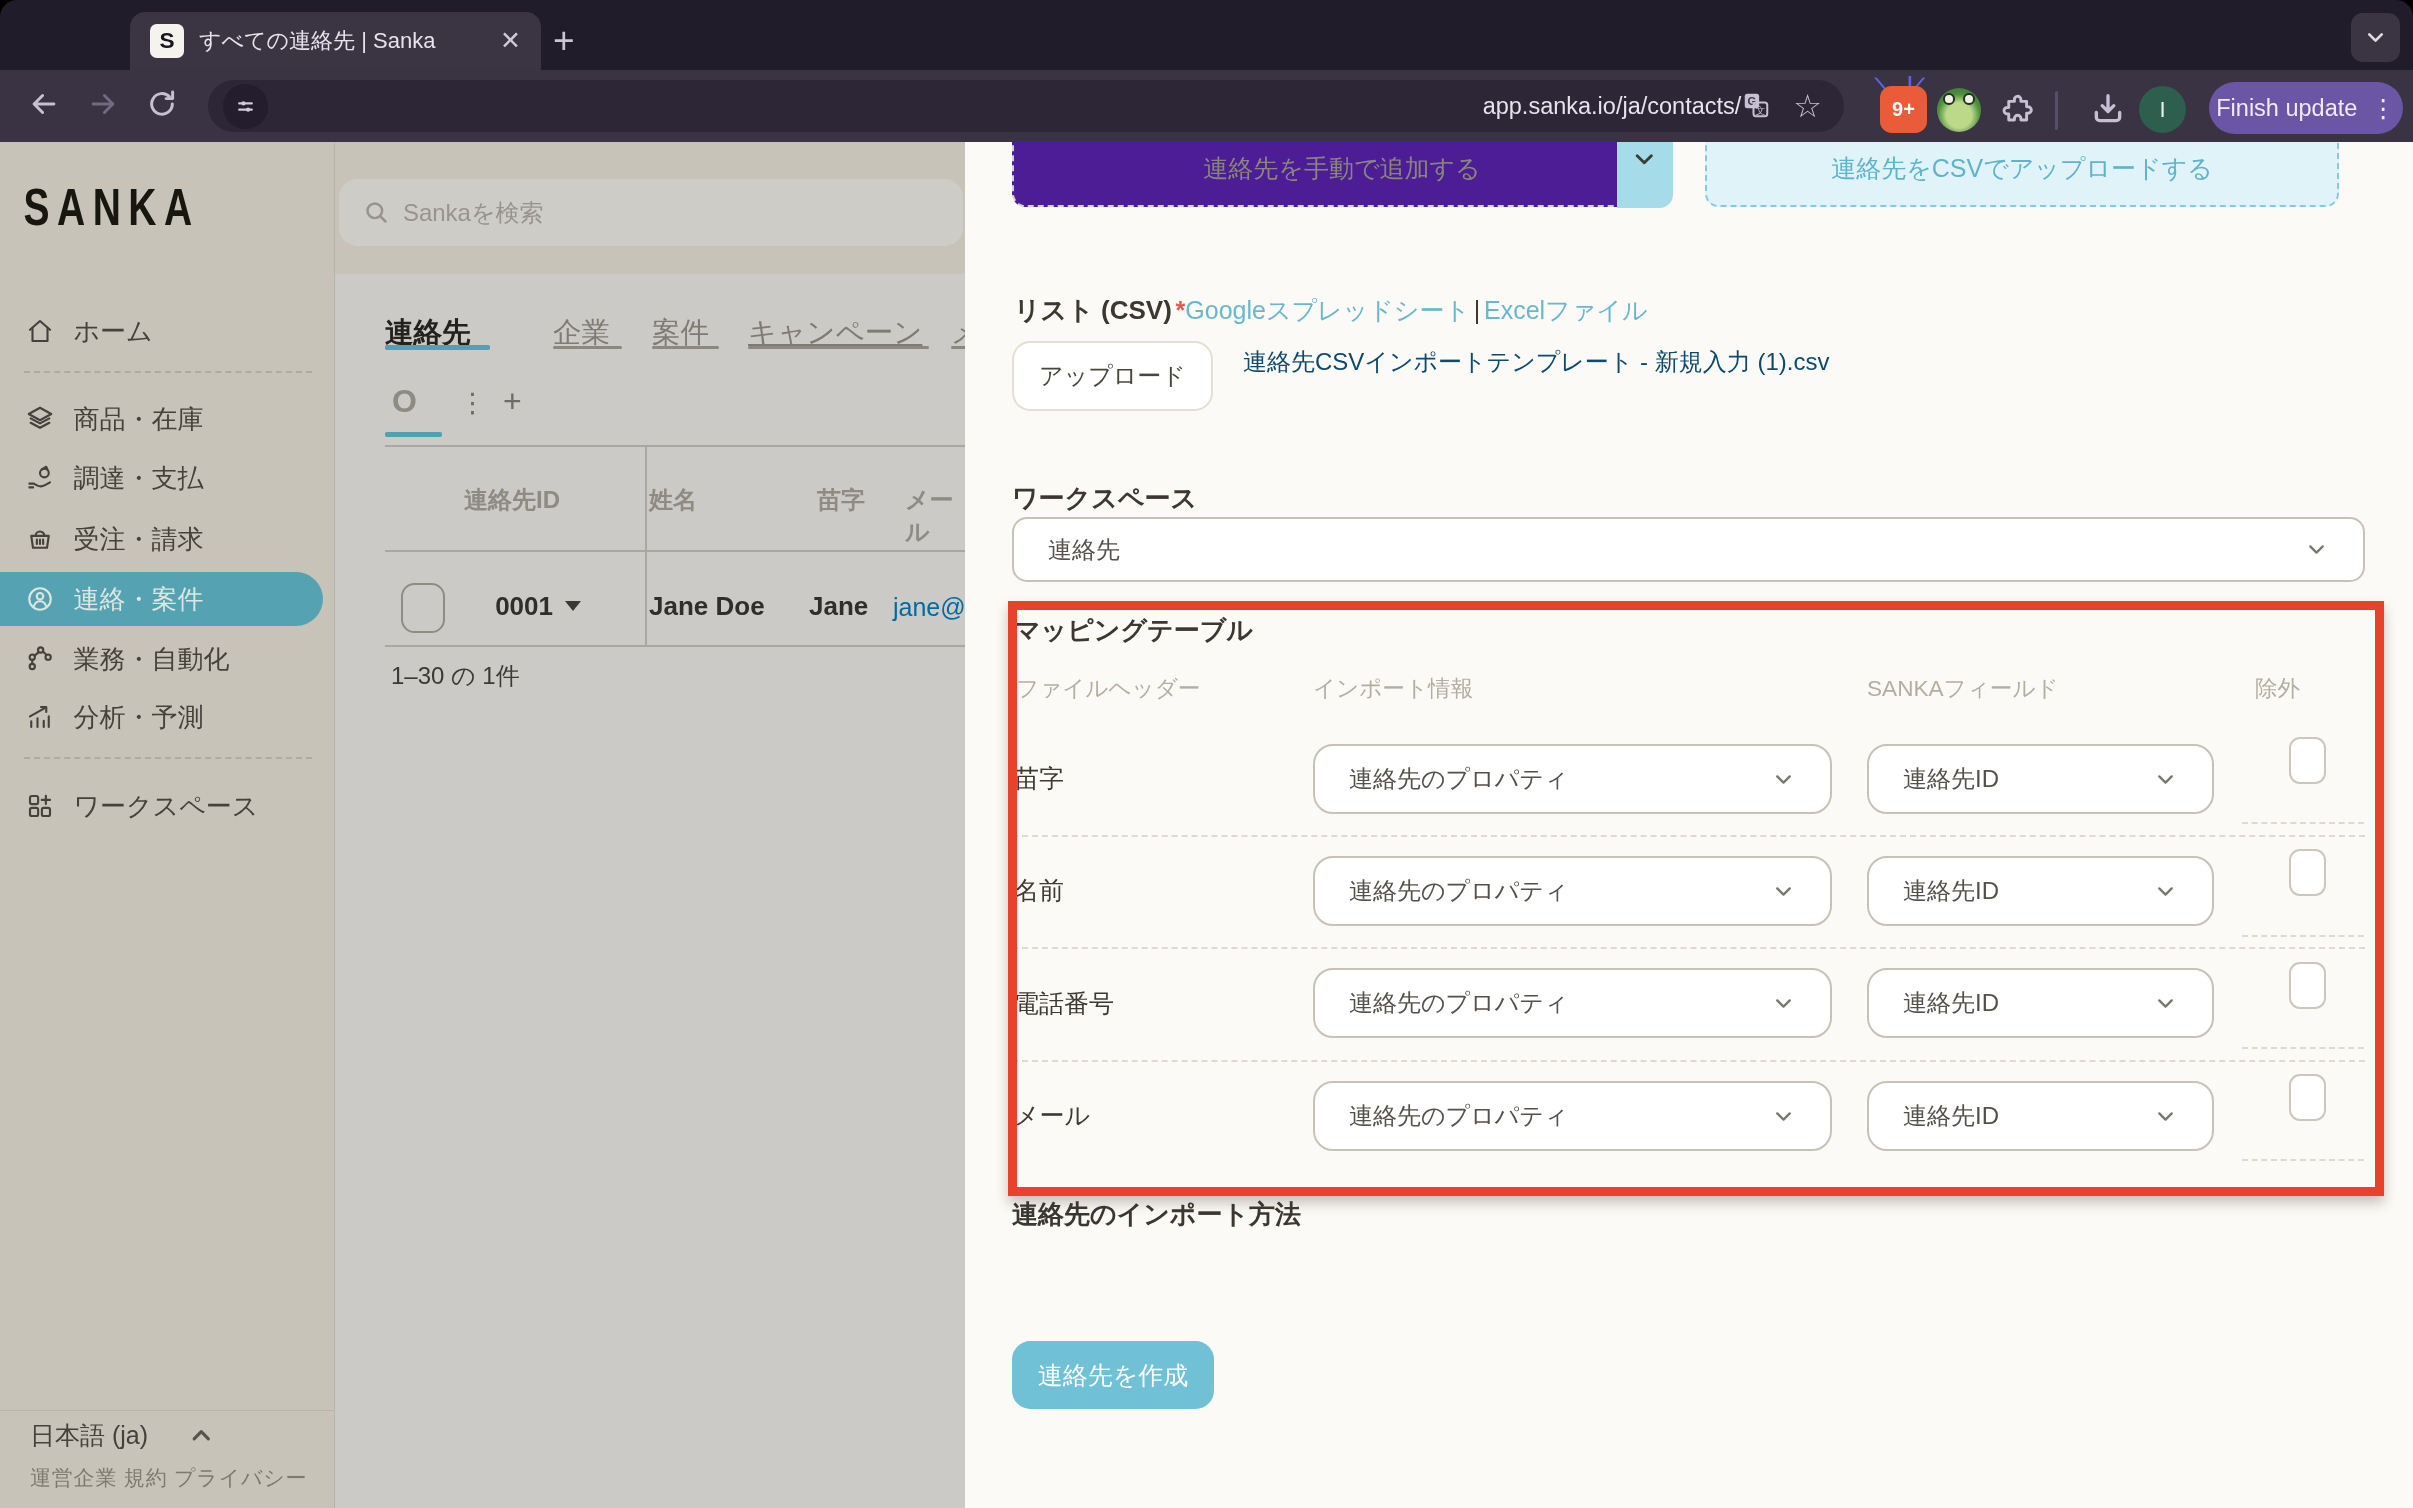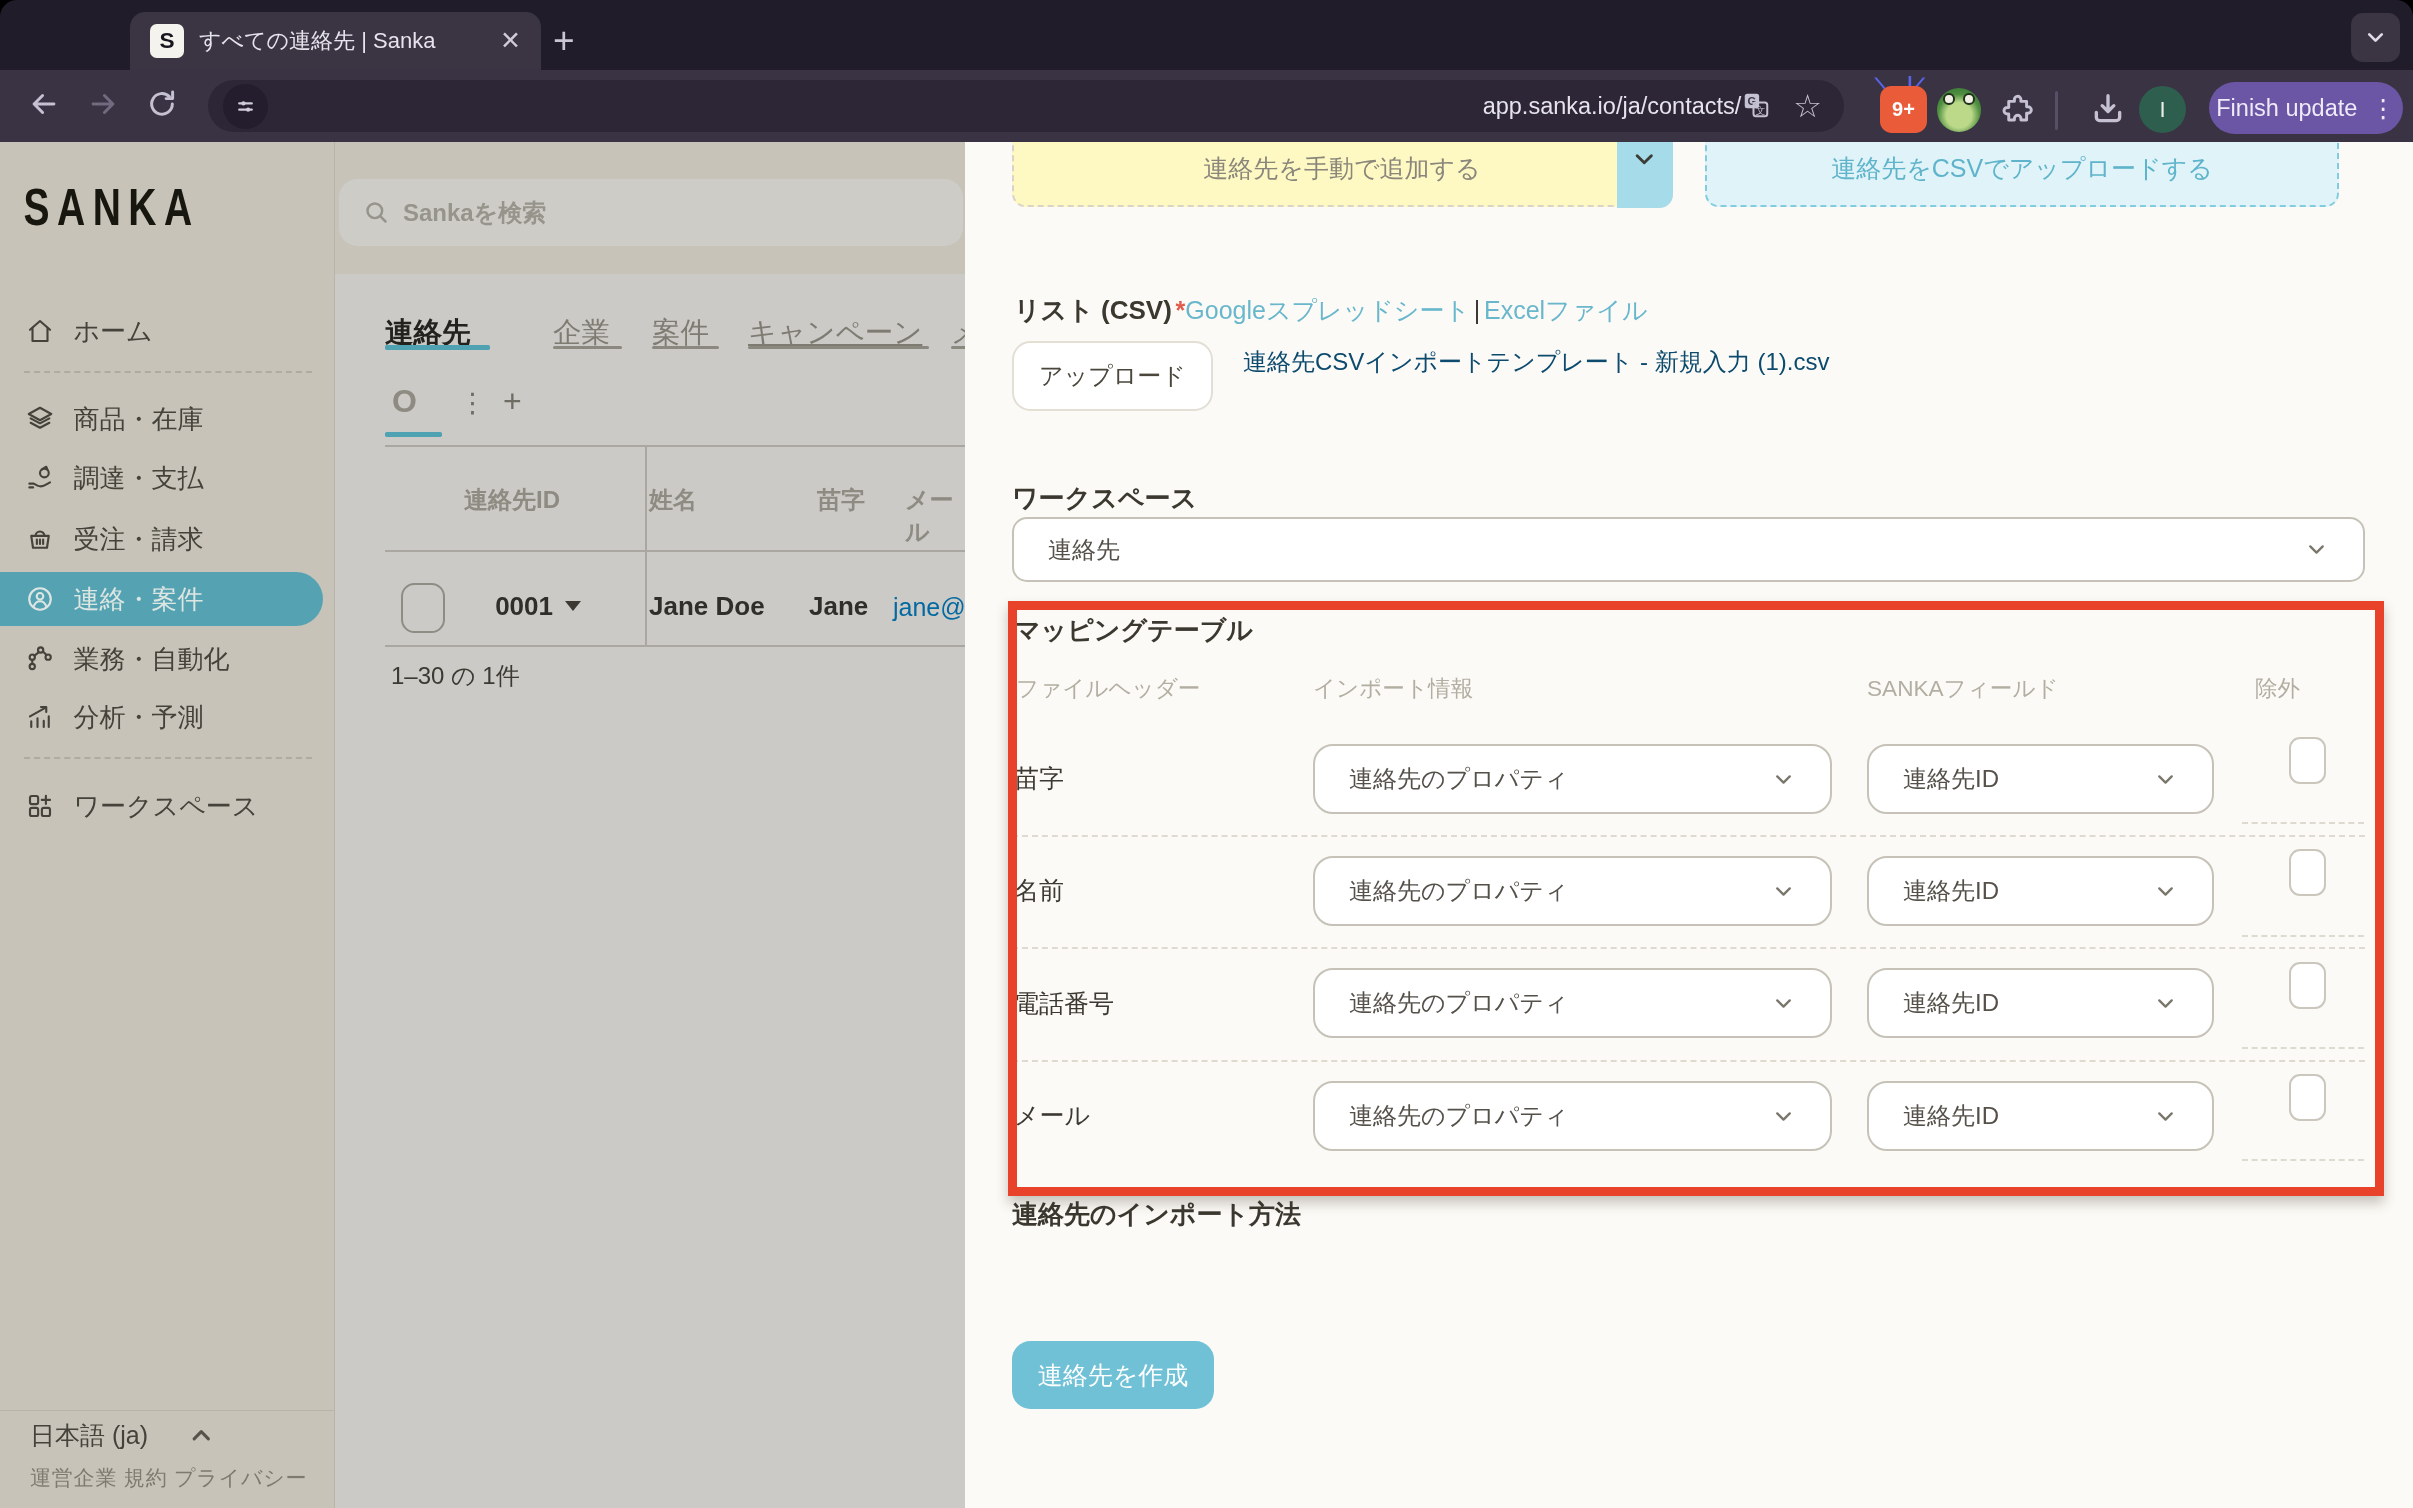--- a/index.html
+++ b/index.html
@@ -29,41 +29,41 @@
   .sep{left:2055px;top:91px;width:2.5px;height:39px;background:#555066;border-radius:1.7px;}
   .avatarI{left:2139px;top:86px;width:47px;height:47px;border-radius:50%;background:#2e5e4d;color:#e9efe9;font-size:22px;display:flex;align-items:center;justify-content:center;}
   .finish{left:2209px;top:82px;width:194px;height:52px;background:#6b55a5;border-radius:26px;color:#efeaf8;font-size:23.5px;display:flex;align-items:center;justify-content:center;gap:13.4px;}
   
   .app{left:0;top:142px;width:965px;height:1366px;background:#cbcac6;overflow:hidden;}
   .sidebar{left:0;top:0;width:335px;height:1366px;background:#c7c3b8;border-right:1.7px solid #b7b4aa;}
   .appheader{left:335px;top:0;width:630px;height:132px;background:#c7c3b8;}
   .logo{left:23.5px;top:44px;font-size:39px;font-weight:800;letter-spacing:7.5px;color:#17160f;transform:scaleY(1.32);transform-origin:left center;}
   .searchpill{left:339px;top:37px;width:624px;height:67px;background:#cdccc7;border-radius:18.4px;display:flex;align-items:center;color:#97948b;}
   .searchpill svg{margin-left:23.5px;}
-  .searchpill span{font-size:24px;margin-left:13.4px;font-weight:bold;}
+  .searchpill span{font-size:24px;margin-left:13.4px;}
   .navitem{left:0;width:335px;height:54px;display:flex;align-items:center;gap:18.4px;padding-left:25px;color:#44423b;font-size:26px;}
   .navitem.active{width:323px;background:#55a3b2;border-radius:0 28.5px 28.5px 0;color:#dde6e2;}
   .navdiv{left:23.5px;width:288px;border-top:2.5px dashed #aeaba1;}
   .sbfoot-line{left:0;width:335px;border-top:1.7px solid #b7b4aa;}
   .lang{left:30px;color:#44423b;font-size:25px;display:flex;align-items:center;gap:39px;}
   .legal{left:30px;color:#7d7a6f;font-size:21px;letter-spacing:0.8px;}
   .mtab{font-size:28.5px;color:#7e7b72;}
   .mtab.active{color:#23221e;font-weight:700;}
   .underline{height:3.4px;background:#8b8880;border-radius:1.7px;}
   .underline.teal{height:5px;background:#4fa2b2;}
   .hline{background:#a9a7a0;height:1.7px;}
   .vline{background:#a9a7a0;width:1.7px;}
   .th{color:#8e8b82;font-size:24px;font-weight:700;}
   .td{color:#2f2e2a;font-size:26px;font-weight:700;}
   .rowcheck{width:44px;height:50px;border:2.5px solid #8f8c84;border-radius:13.4px;}
   .caret{width:0;height:0;border-left:8.4px solid transparent;border-right:8.4px solid transparent;border-top:10px solid #3b3931;}
   
   .modal{left:965px;top:142px;width:1448px;height:1366px;background:#fcfaf6;overflow:hidden;}
   .card{top:-55px;height:120px;border-radius:13.4px;display:flex;align-items:flex-end;justify-content:center;padding-bottom:20px;}
-  .card.manual{left:47px;width:660px;background:#fef9c3;border:2.5px dashed #d9d4c6;color:#8a867b;font-size:25px;}
+  .card.manual{left:47px;width:660px;background:#4c1d95;border:2.5px dashed #d9d4c6;color:#8a867b;font-size:25px;}
   .card.csv{left:740px;width:634px;background:#dff3f8;border:2.5px dashed #82ccdf;color:#5fb4cb;font-size:25px;font-weight:500;}
   .bluestrip{position:absolute;right:-2.5px;top:-2.5px;bottom:-2.5px;width:56px;background:#a6dbe9;border-radius:0 13.4px 13.4px 0;display:flex;align-items:flex-end;justify-content:center;padding-bottom:34px;color:#3c3c36;}
   .h-bold{color:#3b3830;font-size:26px;font-weight:700;}
   .link{color:#69b7cc;font-size:25px;font-weight:500;}
   .btn-outline{background:#fff;border:2.5px solid #e3dfd5;border-radius:18.4px;color:#4a463c;font-size:24px;display:flex;align-items:center;justify-content:center;}
   .dd{background:#fff;border:2.5px solid #c6c2b8;border-radius:15px;display:flex;align-items:center;color:#55514a;font-size:24px;padding:0 34px;justify-content:space-between;}
   .dd .ph{color:#b5b0a4;}
   .dd svg{color:#7a766c;flex:0 0 auto;}
   .colhead{color:#b3aea2;font-size:22.6px;}
   .maplabel{color:#3b3931;font-size:25px;}

